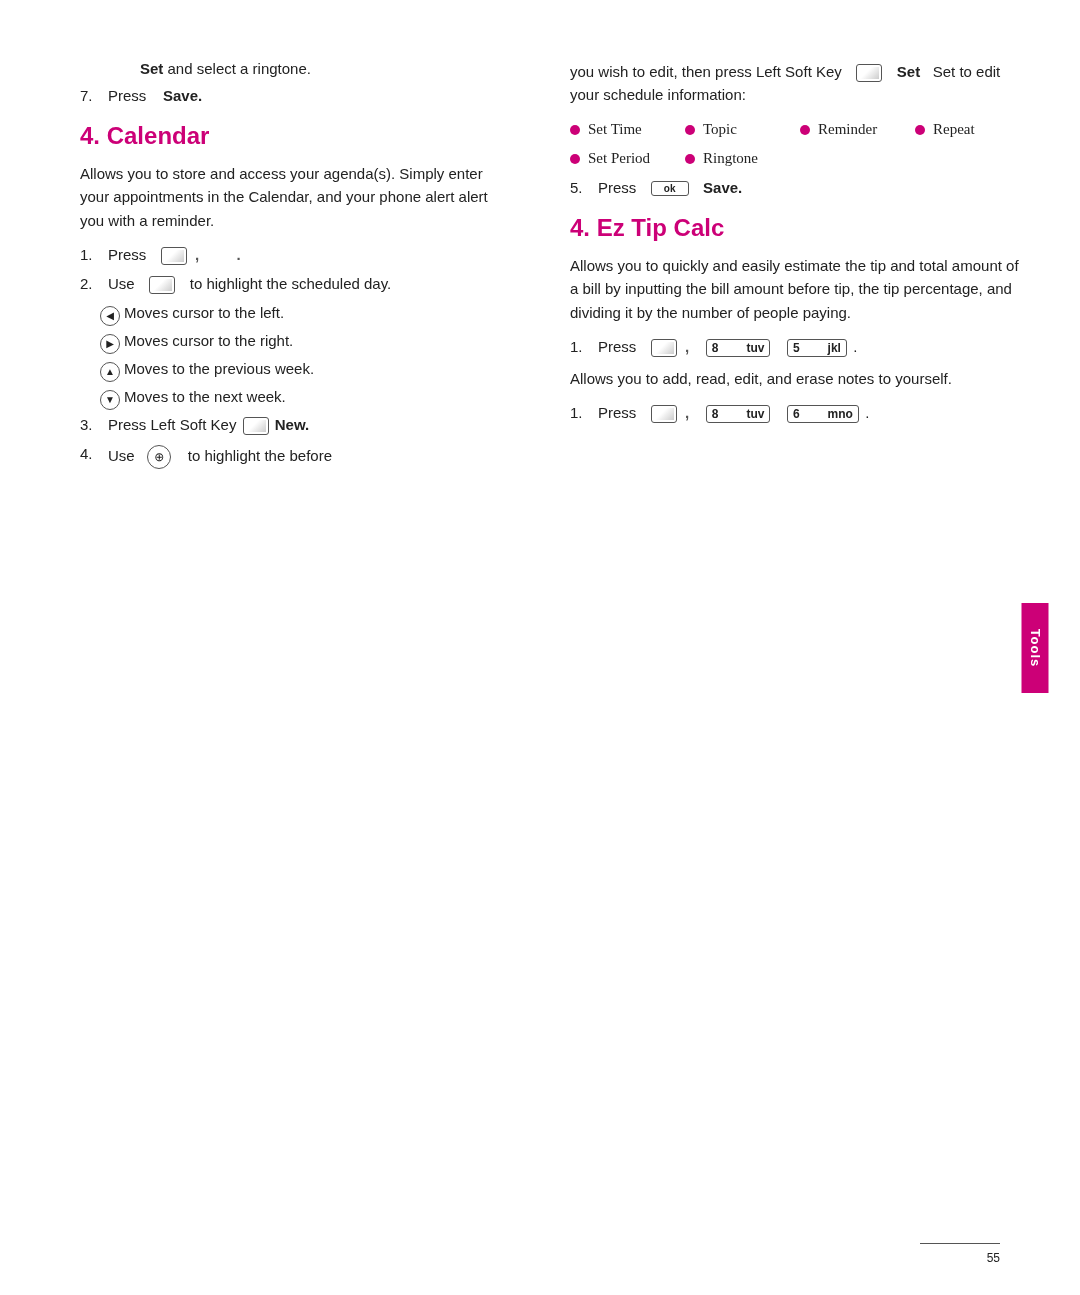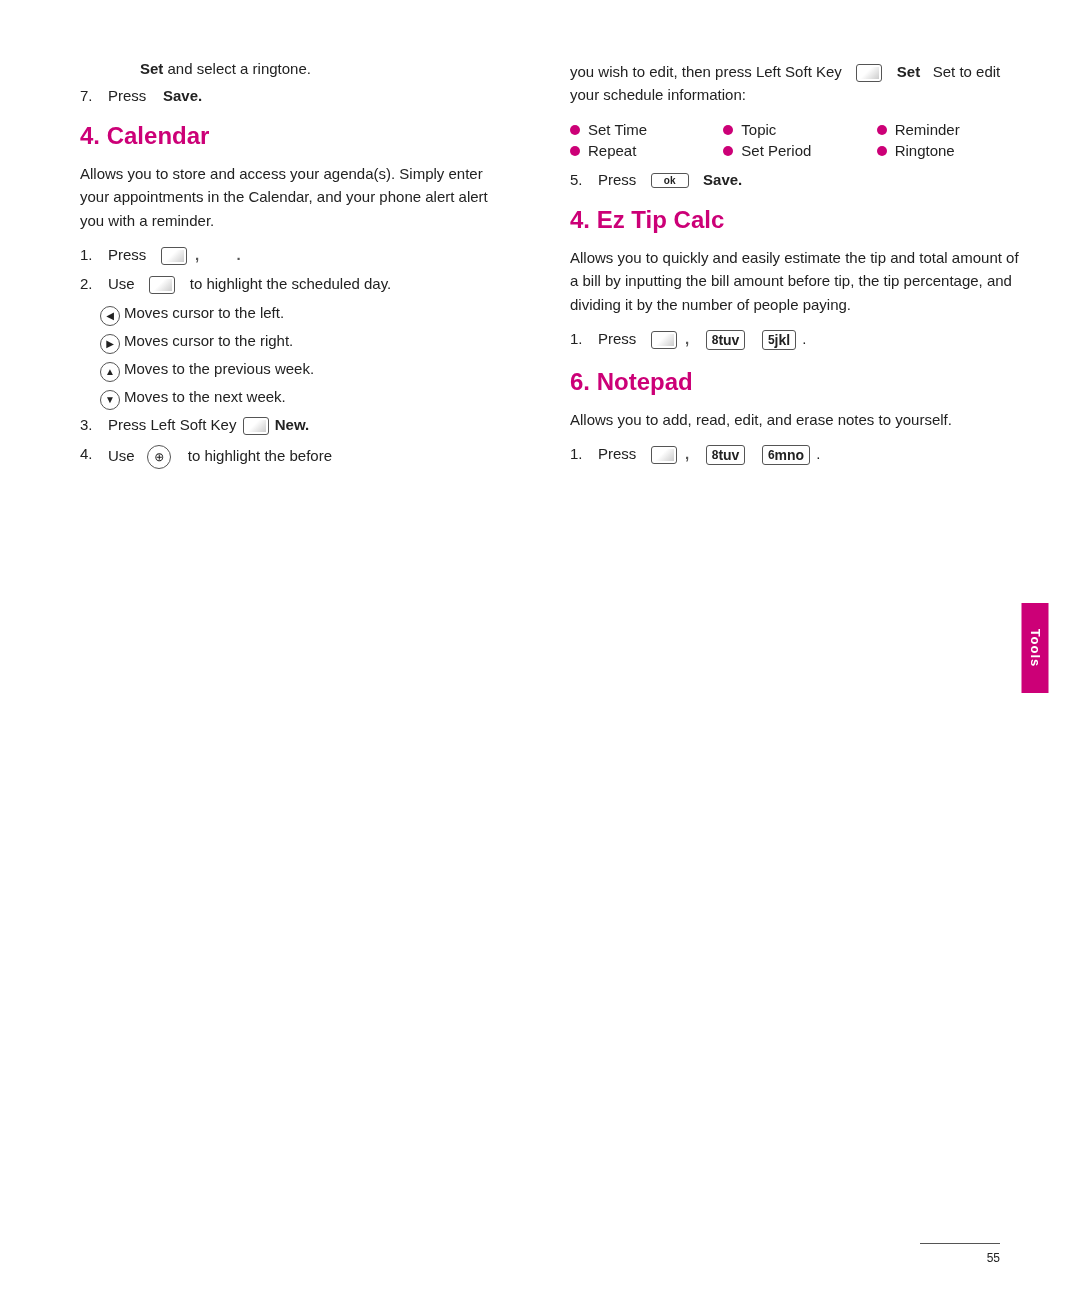--- a/index.html
+++ b/index.html
@@ -69,23 +69,24 @@
       background: #cc0077;
       border-radius: 50%;
       margin-right: 8px;
       margin-top: 2px;
       flex-shrink: 0;
     }
 
     
     .bullet-grid {
       display: grid;
-      grid-template-columns: 1fr 1fr 1fr;
-      gap: 4px 10px;
+      grid-template-columns: 1fr 1fr 1fr 1fr;
+      gap: 12px 10px;
       margin: 8px 0 12px 0;
+      font-family: Liberation Serif, serif;
     }
 
     .bullet-item {
       display: flex;
       align-items: center;
       font-size: 15px;
     }
 
     
     .key-box {
@@ -97,22 +98,23 @@
       padding: 1px 5px;
       font-size: 12px;
       font-weight: bold;
       margin: 0 2px;
       background: #fff;
       vertical-align: middle;
       min-width: 28px;
     }
 
     .key-box .sub {
-      font-size: 14px;
+      font-size: 12px;
       vertical-align: super;
+      margin-left: 28px;
     }
 
     
     .soft-key-icon {
       display: inline-block;
       width: 26px;
       height: 18px;
       border: 1.5px solid #555;
       border-radius: 3px;
       background: #fff;
@@ -396,21 +398,20 @@
         <span class="soft-key-icon" style="display:inline-block; vertical-align:middle;"></span>
         <span class="menu-icon-inline">,</span>
         &nbsp;
         <span class="key-box">8<span class="sub">tuv</span></span>
         &nbsp;
         <span class="key-box">5<span class="sub">jkl</span></span>
         <span>.</span>
       </span>
     </div>
 
-    <div class="section-heading">6. Notepad</div>
 
     <div class="section-body">Allows you to add, read, edit, and erase notes to yourself.</div>
 
     <div class="numbered-step">
       <span class="num">1.</span>
       <span class="step-content">
         <span>Press</span>
         &nbsp;
         <span class="soft-key-icon" style="display:inline-block; vertical-align:middle;"></span>
         <span class="menu-icon-inline">,</span>

